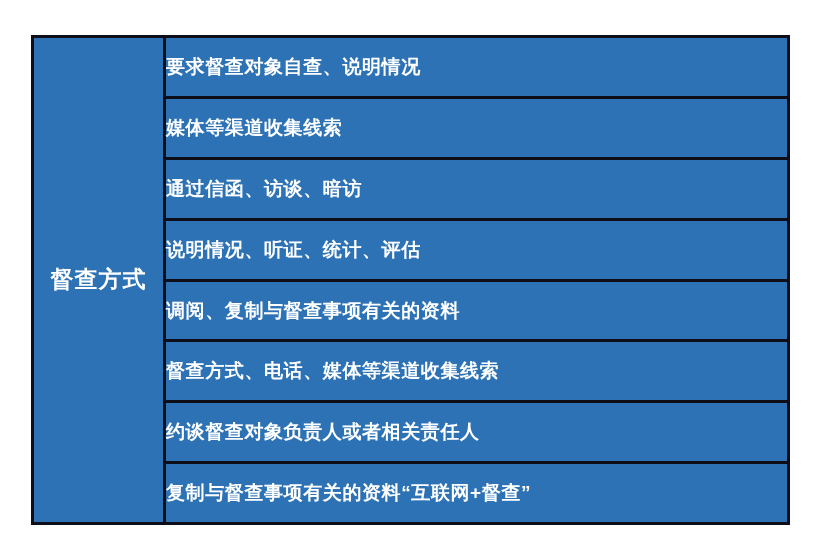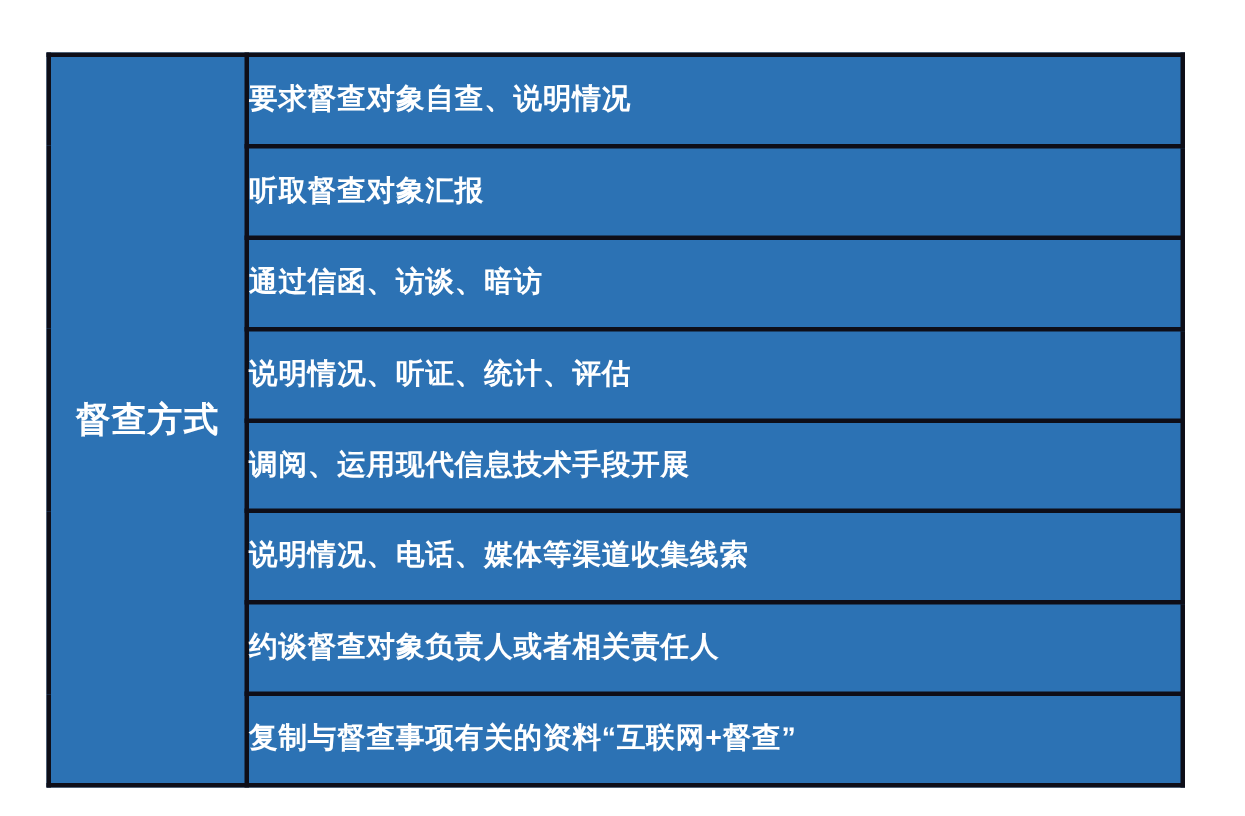--- a/index.html
+++ b/index.html
@@ -63,33 +63,33 @@
 <body>
 
 <div id="table-wrap">
   <table class="method-table">
     <tbody>
       <tr>
         <td class="label-cell" rowspan="8">督查方式</td>
         <td class="item-cell">要求督查对象自查、说明情况</td>
       </tr>
       <tr>
-        <td class="item-cell">听取督查对象汇报</td>
+        <td class="item-cell">媒体等渠道收集线索</td>
       </tr>
       <tr>
         <td class="item-cell">通过信函、访谈、暗访</td>
       </tr>
       <tr>
         <td class="item-cell">说明情况、听证、统计、评估</td>
       </tr>
       <tr>
-        <td class="item-cell">调阅、运用现代信息技术手段开展</td>
+        <td class="item-cell">调阅、复制与督查事项有关的资料</td>
       </tr>
       <tr>
-        <td class="item-cell">说明情况、电话、媒体等渠道收集线索</td>
+        <td class="item-cell">督查方式、电话、媒体等渠道收集线索</td>
       </tr>
       <tr>
         <td class="item-cell">约谈督查对象负责人或者相关责任人</td>
       </tr>
       <tr>
         <td class="item-cell">复制与督查事项有关的资料“互联网+督查”</td>
       </tr>
     </tbody>
   </table>
 </div>

